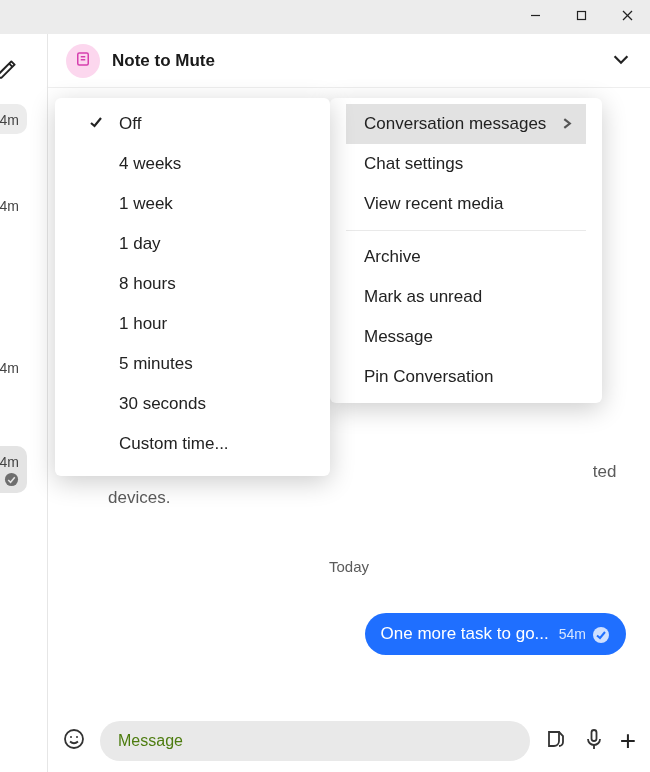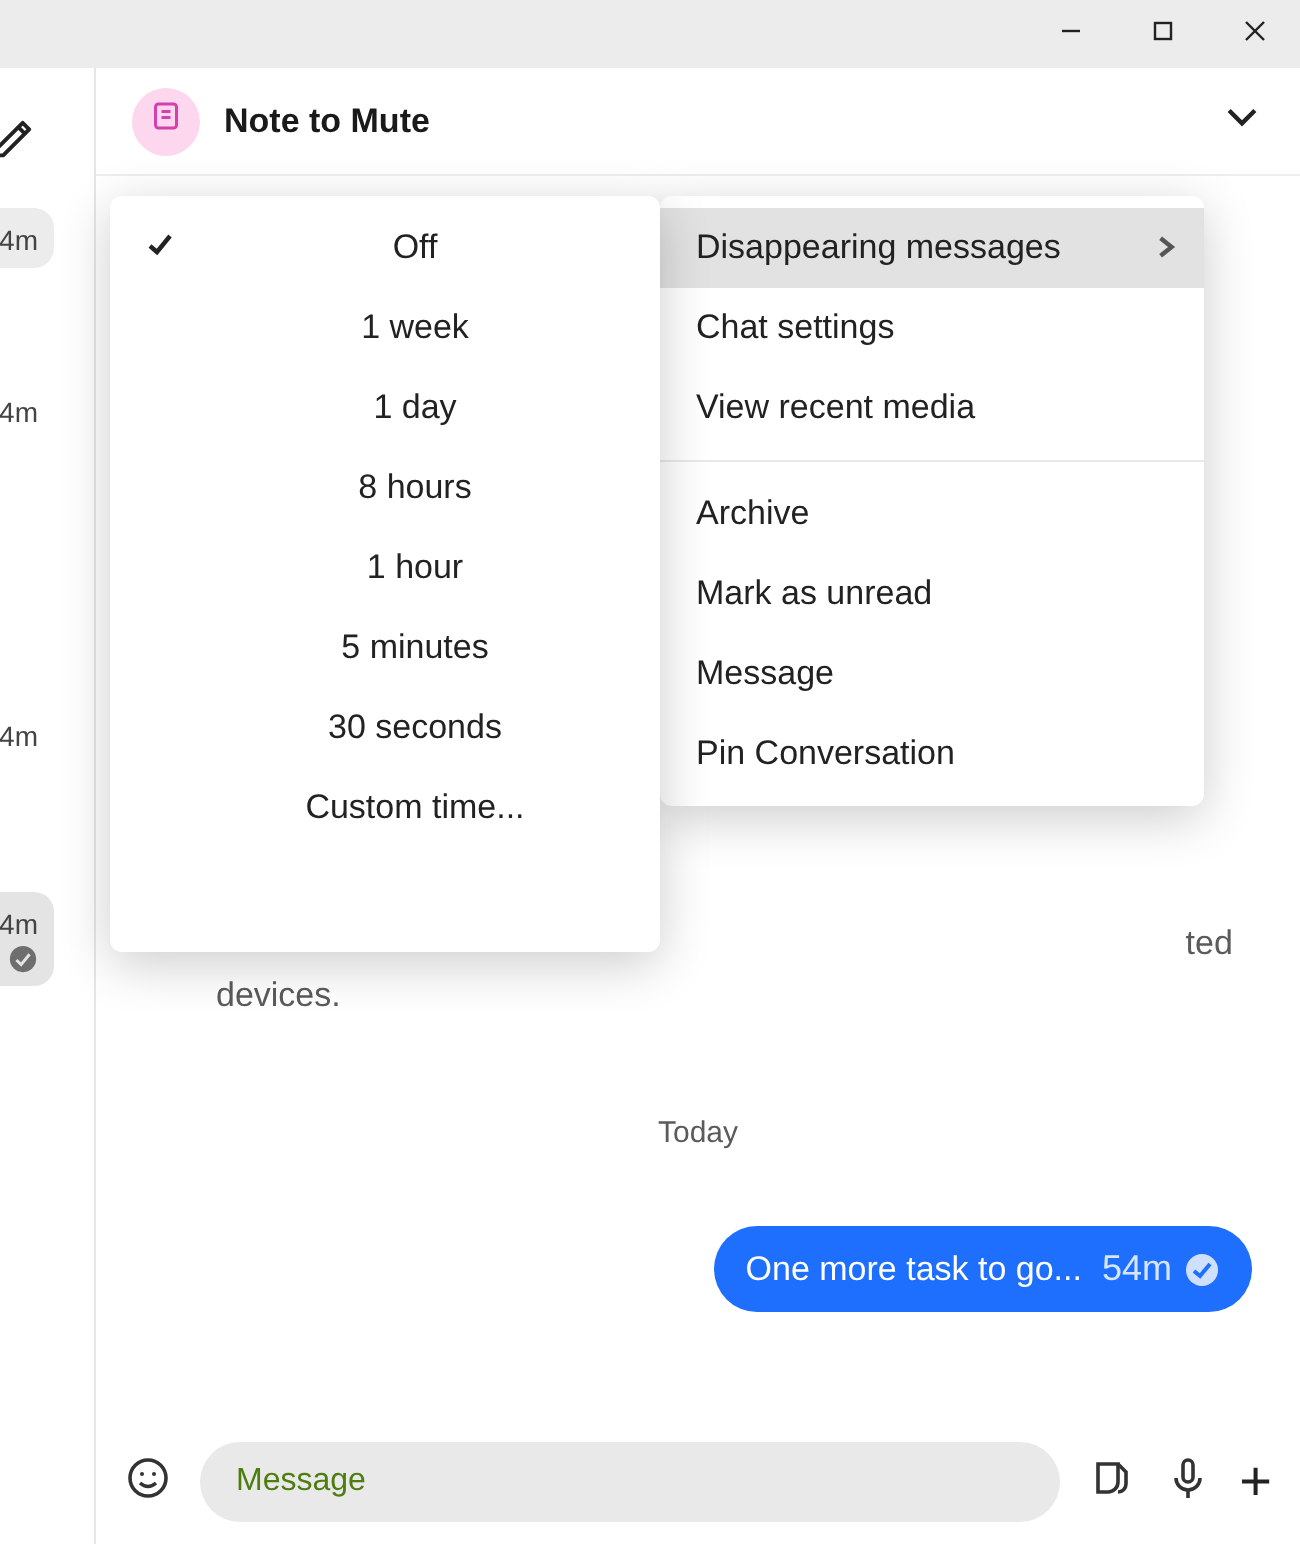--- a/index.html
+++ b/index.html
@@ -101,21 +101,21 @@
     position: absolute;
     top: 525px; right: 24px;
     background: #1f6fff;
     color: #fff;
     border-radius: 22px;
     padding: 11px 16px;
     font-size: 17px;
     display: flex; align-items: center;
   }
   .bubble .msgtext { margin-right: 10px; }
-  .bubble .time { font-size: 18px; color: #d7e6ff; margin-right: 6px; }
+  .bubble .time { font-size: 14px; color: #d7e6ff; margin-right: 6px; }
   .bubble .tick svg { width: 18px; height: 18px; vertical-align: middle; }
 
   .composer {
     height: 62px;
     display: flex;
     align-items: center;
     padding: 0 14px;
     gap: 14px;
   }
   .iconbtn svg { width: 24px; height: 24px; stroke:#333; fill:none; stroke-width:1.8; }
@@ -130,24 +130,23 @@
     font-size: 16px;
   }
   .plus { font-size: 28px; font-weight: 400; line-height: 1; color:#222; }
 
   
   .menu {
     position: absolute;
     background: #fff;
     border-radius: 6px;
     box-shadow: 0 6px 26px rgba(0,0,0,0.20);
-    padding: 6px 0;
+    padding: 6px 16px;
     font-size: 17px;
     color: #222;
-    text-align: center;
   }
   .menu.main {
     top: 64px; left: 330px; width: 272px;
   }
   .menu.sub {
     top: 64px; left: 55px; width: 275px;
     height: 378px;
   }
   .mitem {
     padding: 10px 18px 10px 18px;
@@ -284,21 +283,21 @@
             <line x1="12" y1="18" x2="12" y2="22"></line>
           </svg>
       </div>
       <div class="plus">+</div>
     </div>
 
   </div>
 
   <div class="menu main">
     <div class="mitem hl">
-      <span>Disappearing messages</span>
+      <span>Conversation messages</span>
       <span class="arrow"><svg viewBox="0 0 10 10">
             <polyline points="3,1 8,5 3,9"></polyline>
           </svg></span>
     </div>
     <div class="mitem">
       <span>Chat settings</span>
     </div>
     <div class="mitem">
       <span>View recent media</span>
     </div>
@@ -318,20 +317,23 @@
   </div>
 
   <div class="menu sub">
     <div class="sitem">
       <span class="chk"><svg viewBox="0 0 14 14">
             <polyline points="2,8 5.5,11 12,3"></polyline>
           </svg></span>
       <span>Off</span>
     </div>
     <div class="sitem">
+      <span>4 weeks</span>
+    </div>
+    <div class="sitem">
       <span>1 week</span>
     </div>
     <div class="sitem">
       <span>1 day</span>
     </div>
     <div class="sitem">
       <span>8 hours</span>
     </div>
     <div class="sitem">
       <span>1 hour</span>

